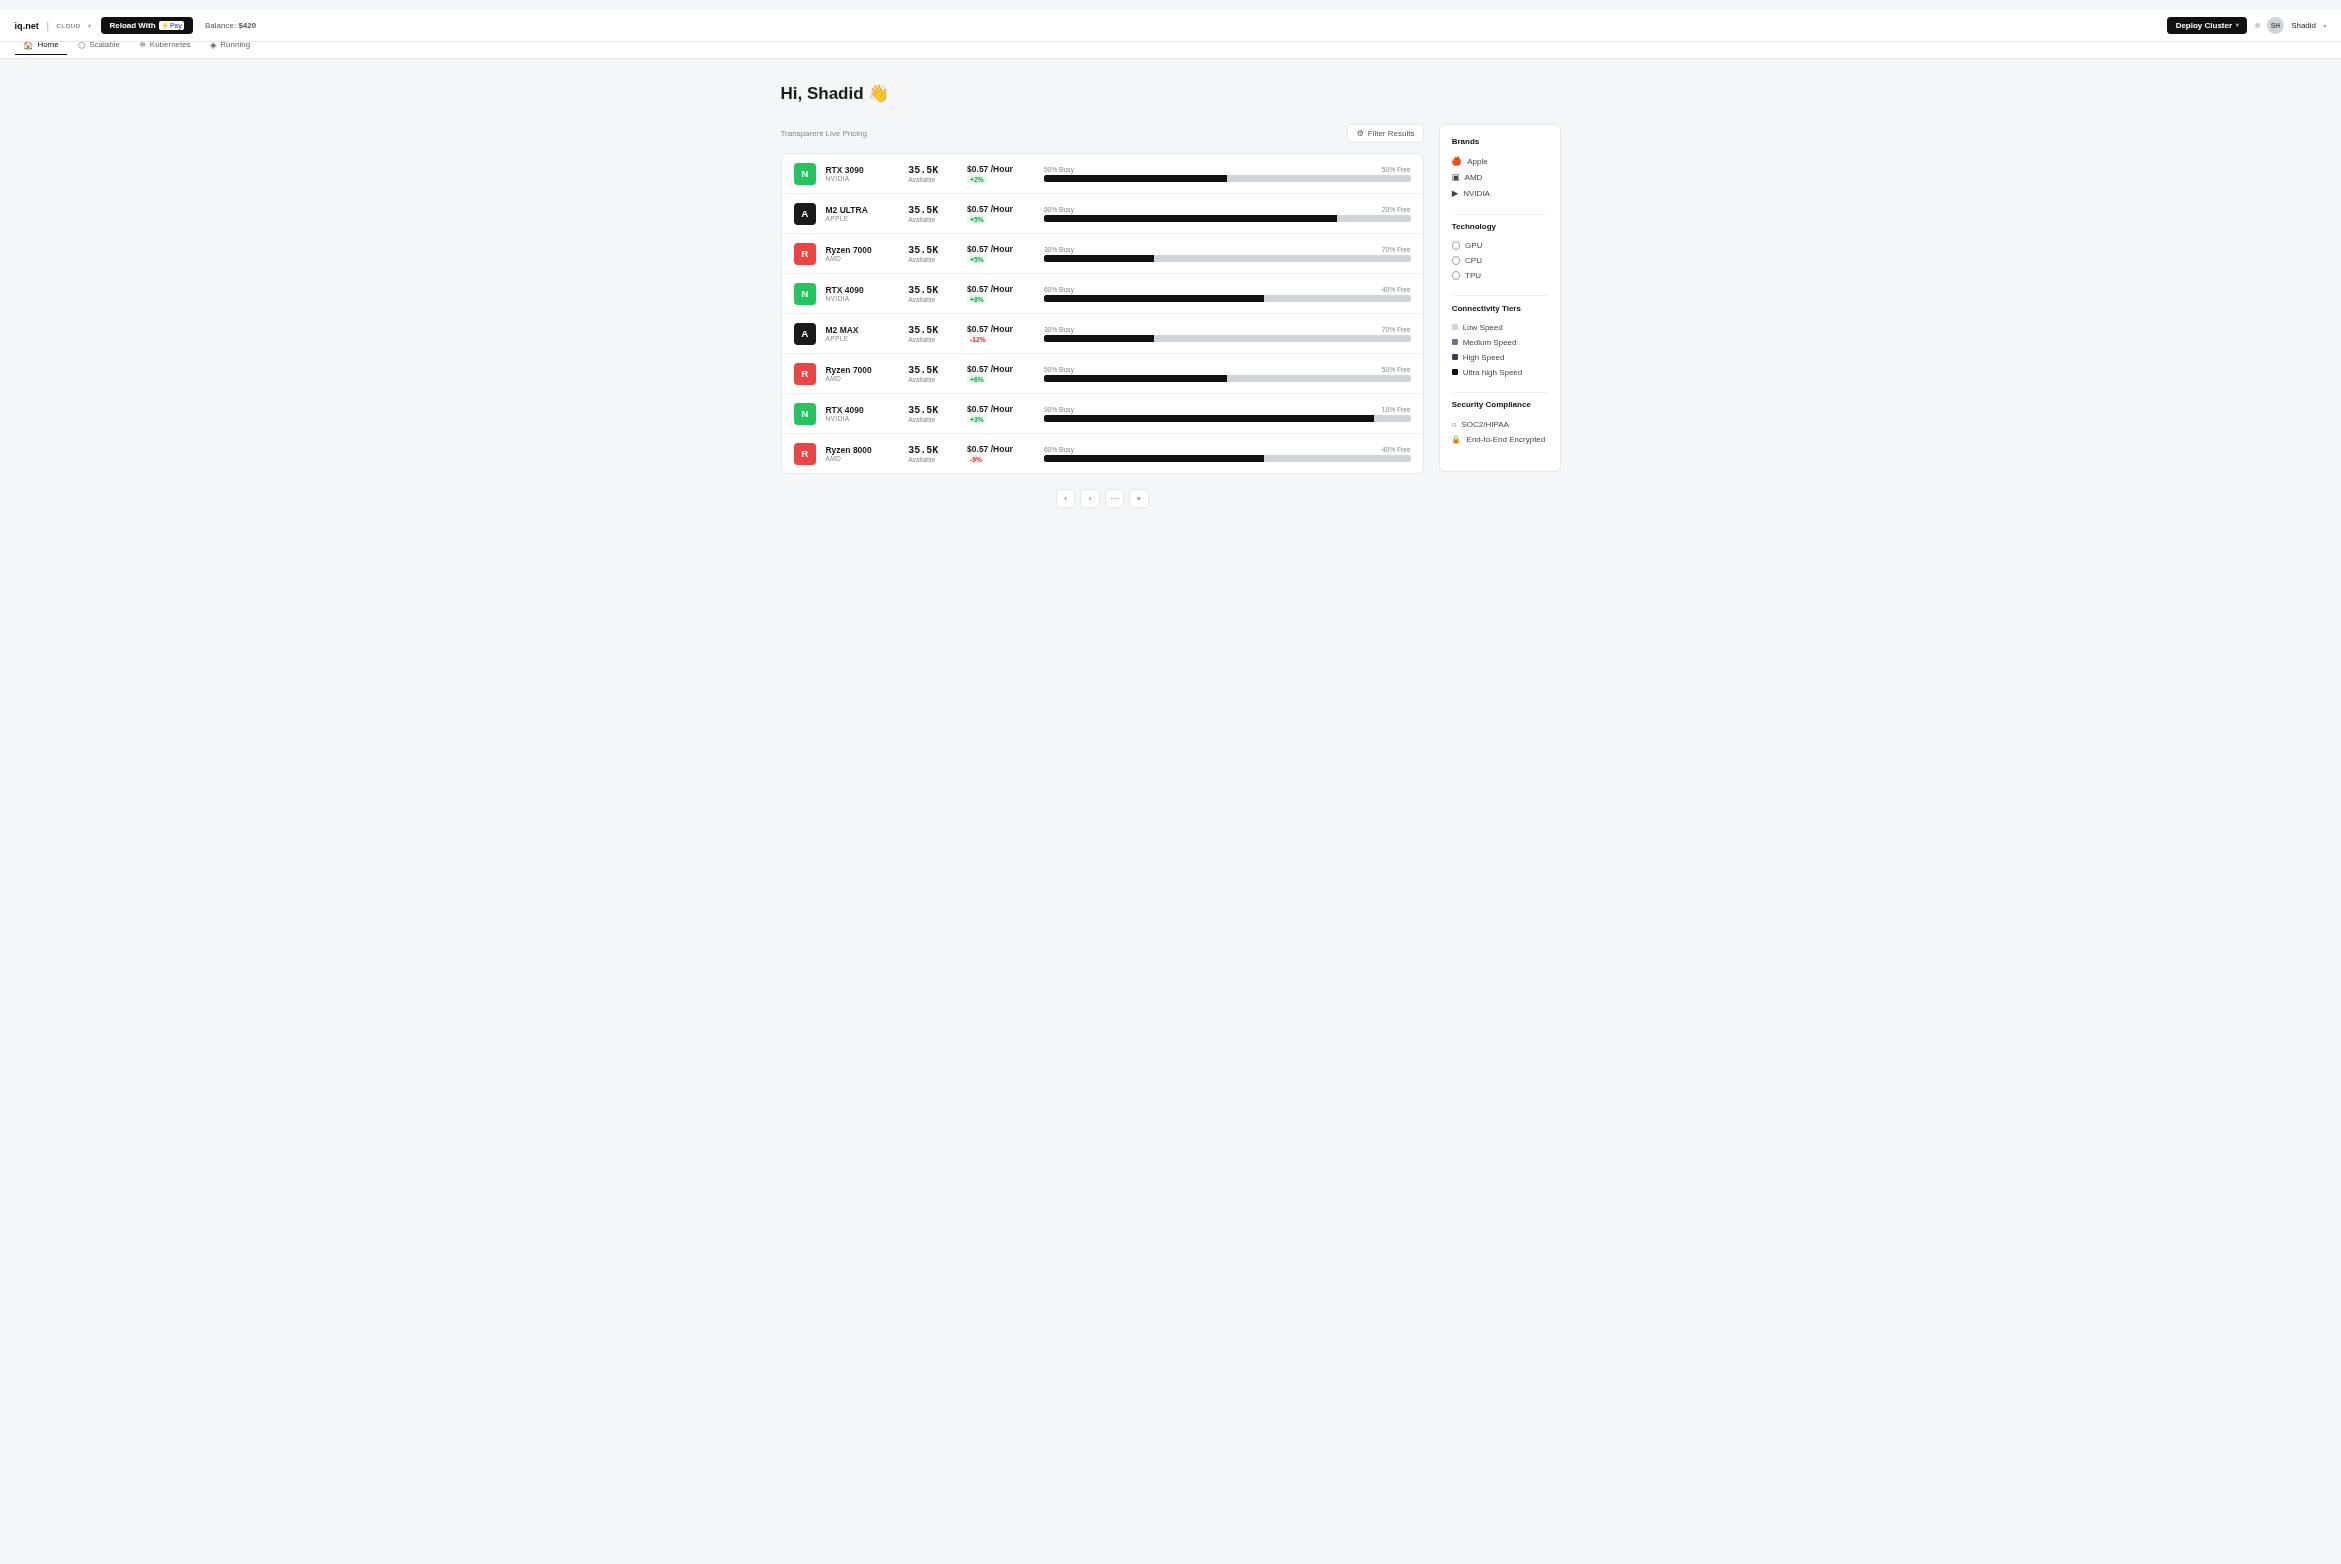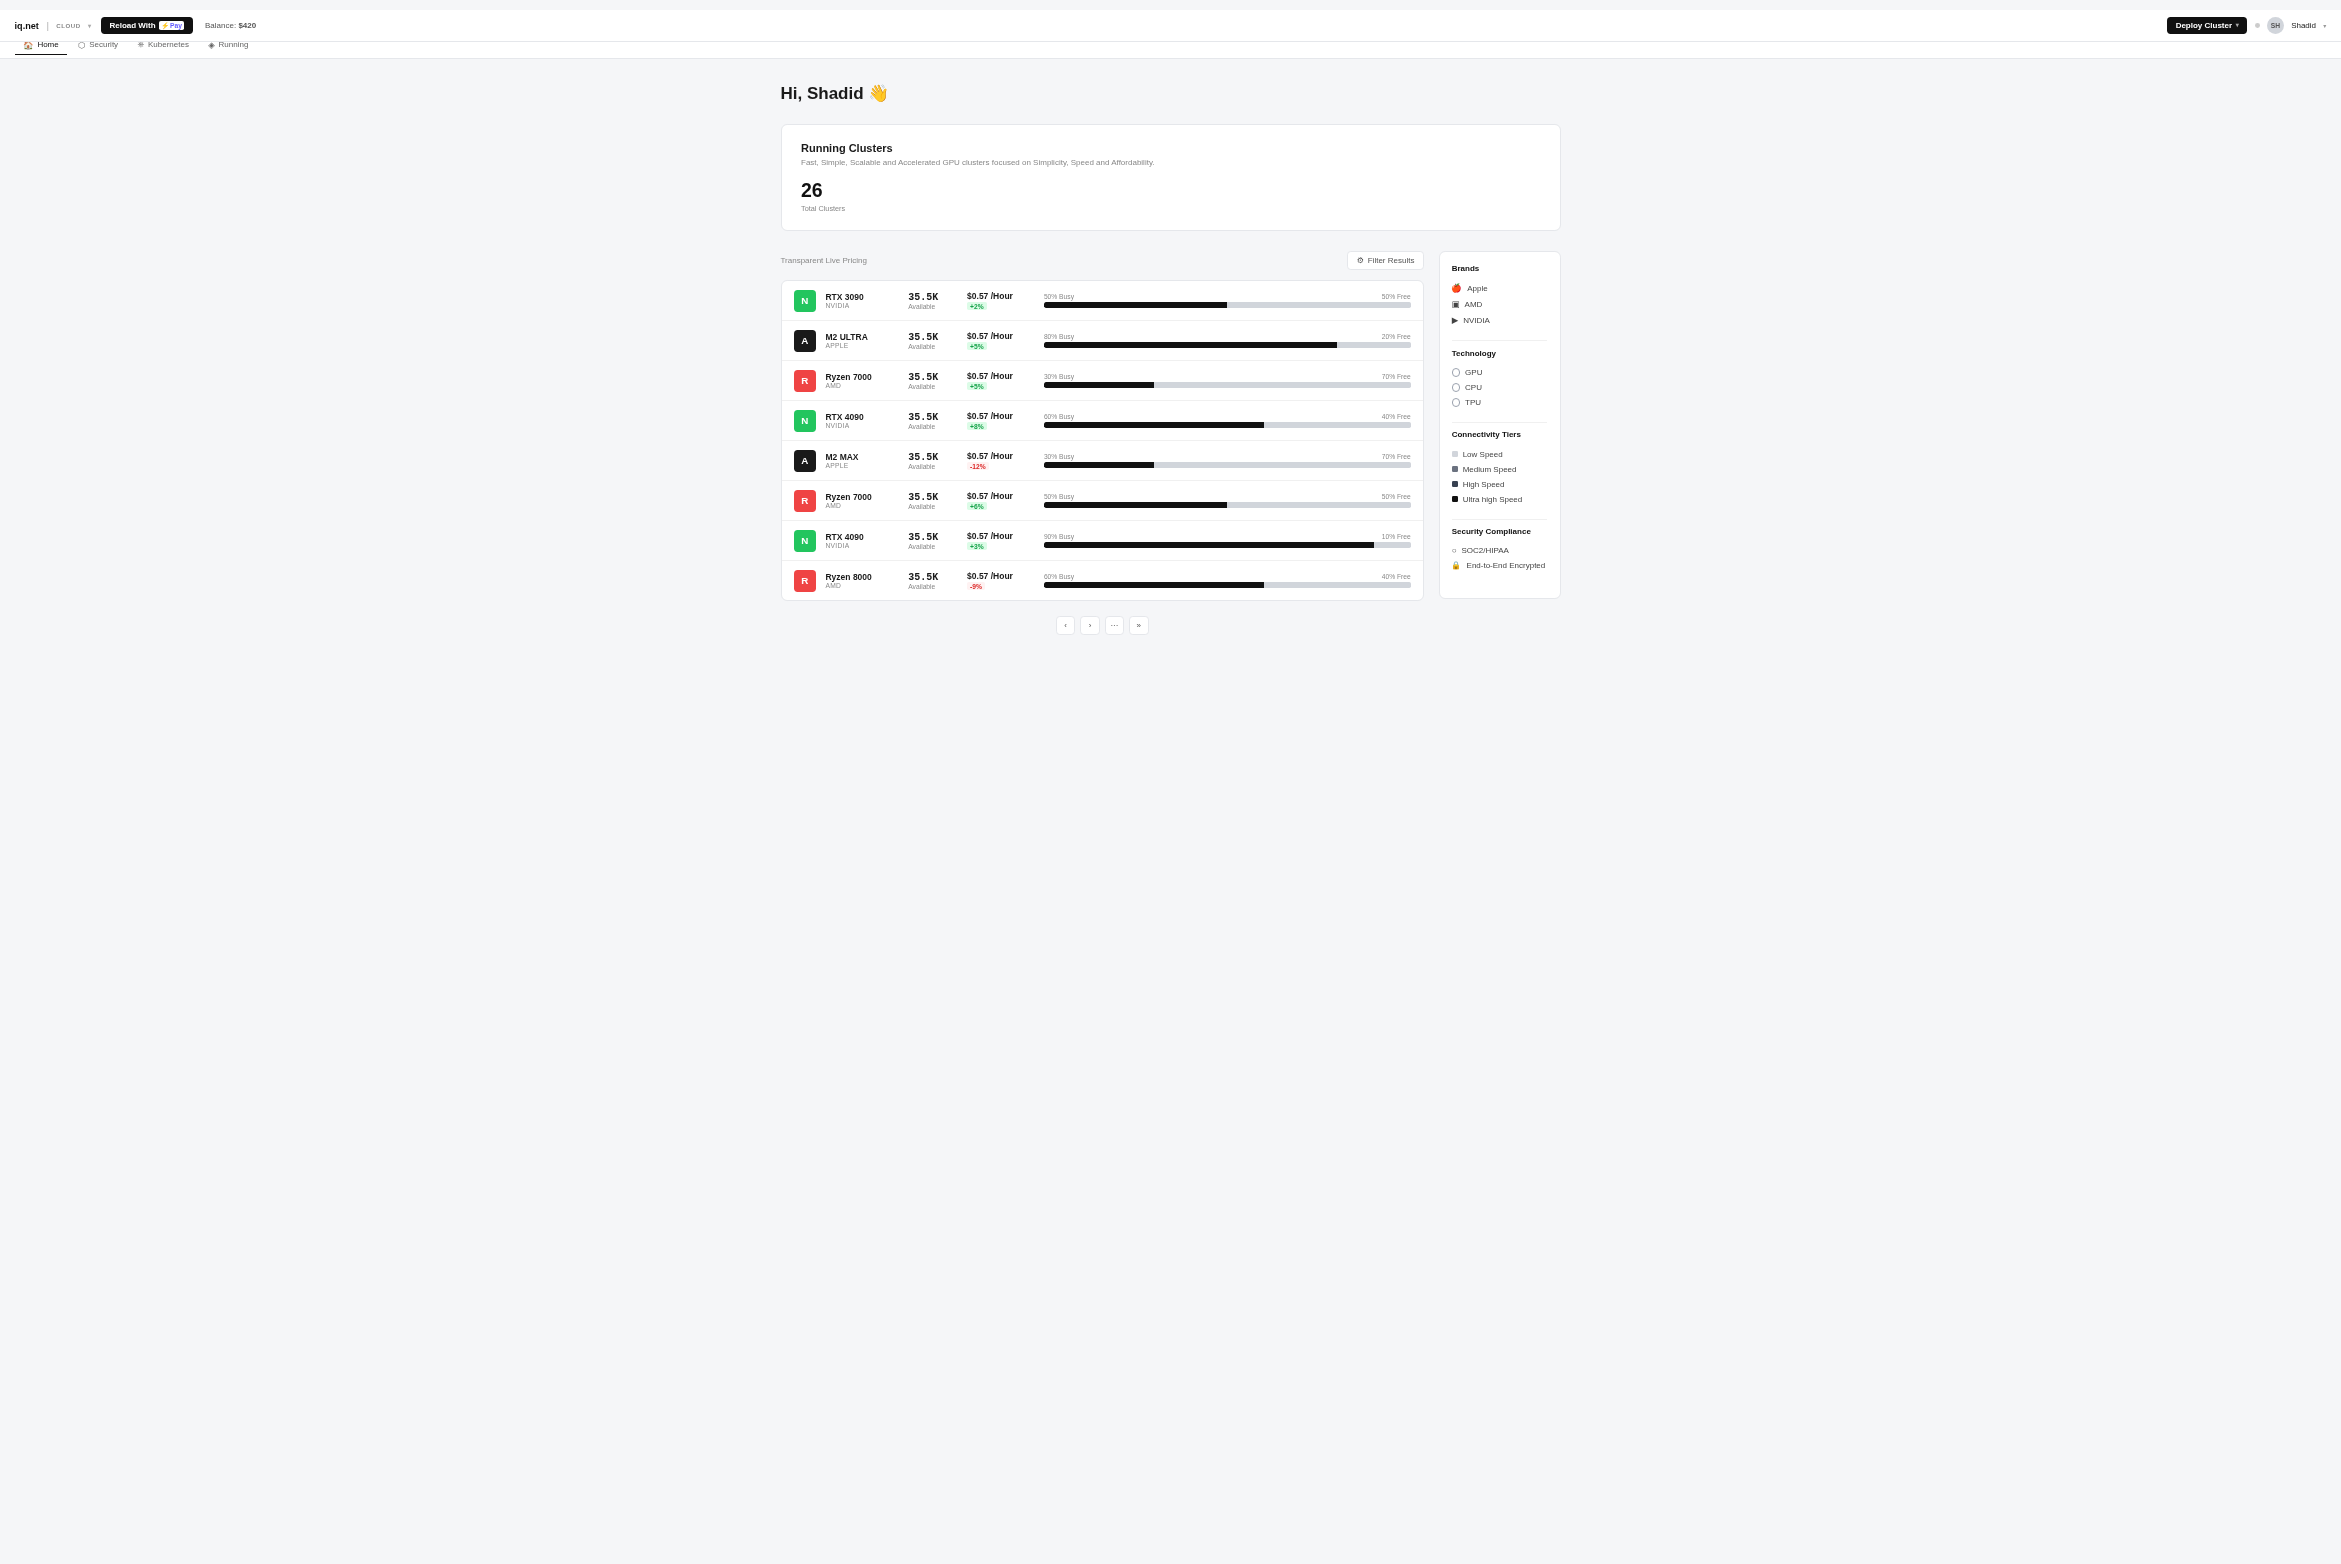--- a/index.html
+++ b/index.html
@@ -274,41 +274,35 @@
   </div>
 </header>
 
 <nav class="nav-tabs">
 <div class="nav-tab active">
       <span class="tab-icon">🏠</span>
       <span>Home</span>
     </div>
     <div class="nav-tab">
       <span class="tab-icon">⬡</span>
-      <span>Security</span>
+      <span>Scalable</span>
     </div>
     <div class="nav-tab">
       <span class="tab-icon">⎈</span>
       <span>Kubernetes</span>
     </div>
     <div class="nav-tab">
       <span class="tab-icon">◈</span>
       <span>Running</span>
     </div>
   </nav>
 
 <div class="main">
   <div class="greeting">Hi, Shadid 👋</div>
 
-  <div class="clusters-card">
-    <h2>Running Clusters</h2>
-    <div class="subtitle">Fast, Simple, Scalable and Accelerated GPU clusters focused on Simplicity, Speed and Affordability.</div>
-    <div class="cluster-count">26</div>
-    <div class="cluster-label">Total Clusters</div>
-  </div>
 
   <div class="pricing-section">
     <div class="pricing-main">
       <div class="pricing-header">
         <span class="pricing-title">Transparent Live Pricing</span>
         <button class="filter-btn">
           <span>⚙</span>
           <span>Filter Results</span>
         </button>
       </div>

